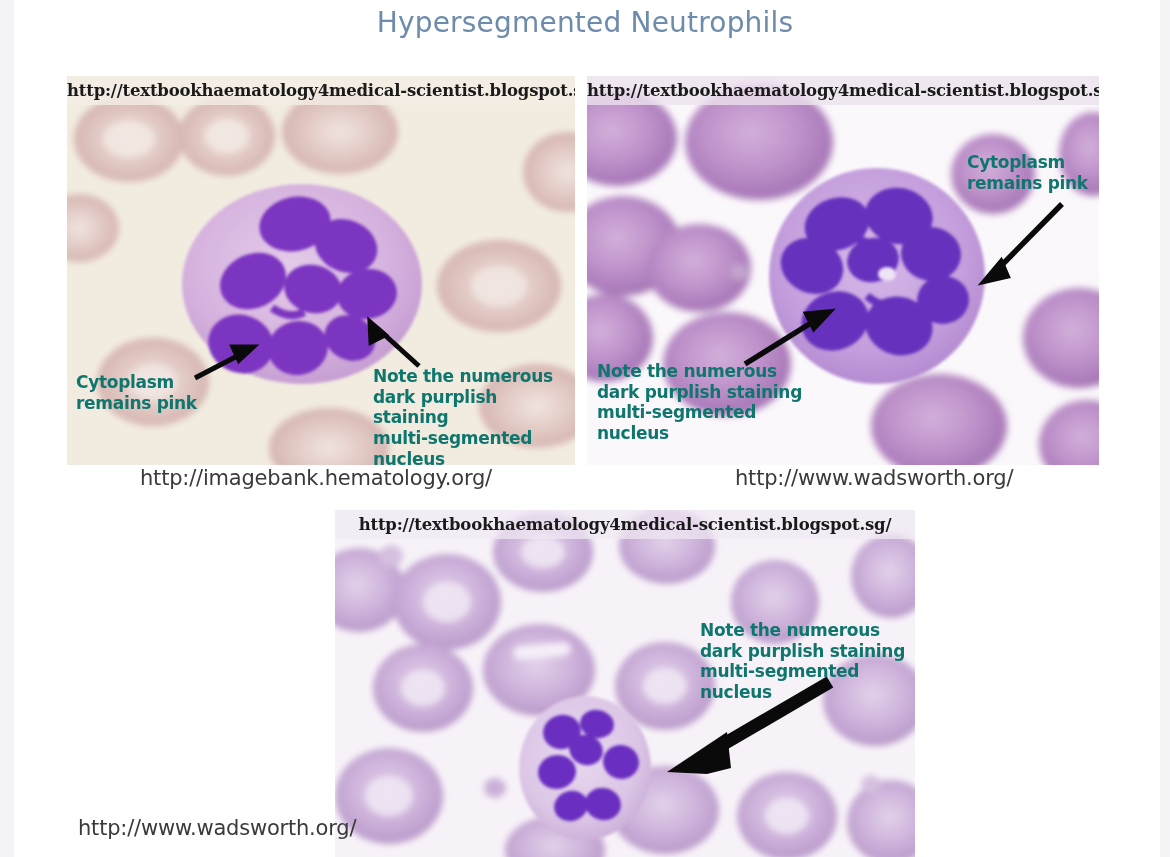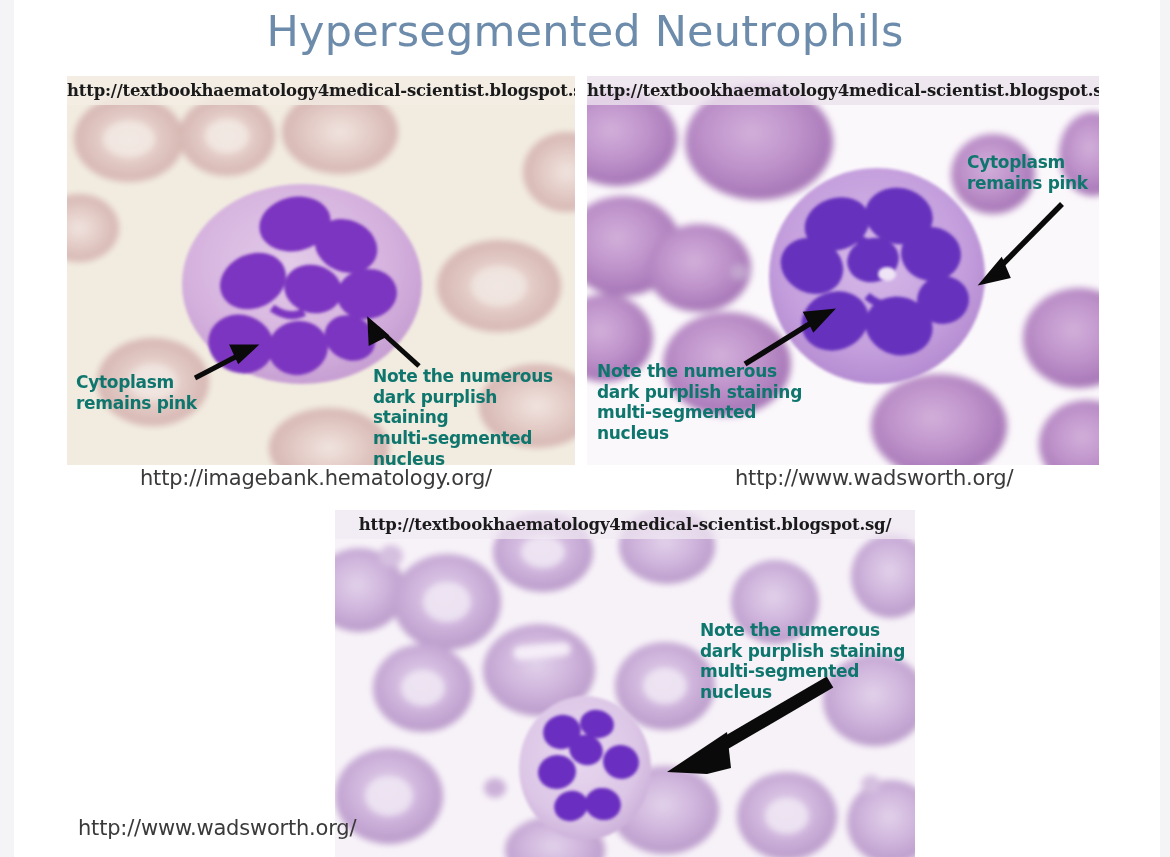--- a/index.html
+++ b/index.html
@@ -33,21 +33,21 @@
     background: #f4f4f6;
   }
 
   #title {
     position: absolute;
     left: 0;
     top: 6px;
     width: 1170px;
     text-align: center;
     font-family: "DejaVu Sans", sans-serif;
-    font-size: 43px;
+    font-size: 28px;
     font-weight: 400;
     letter-spacing: 0.2px;
     color: #6d8bab;
     white-space: nowrap;
   }
 
   .panel {
     position: absolute;
     overflow: hidden;
   }

